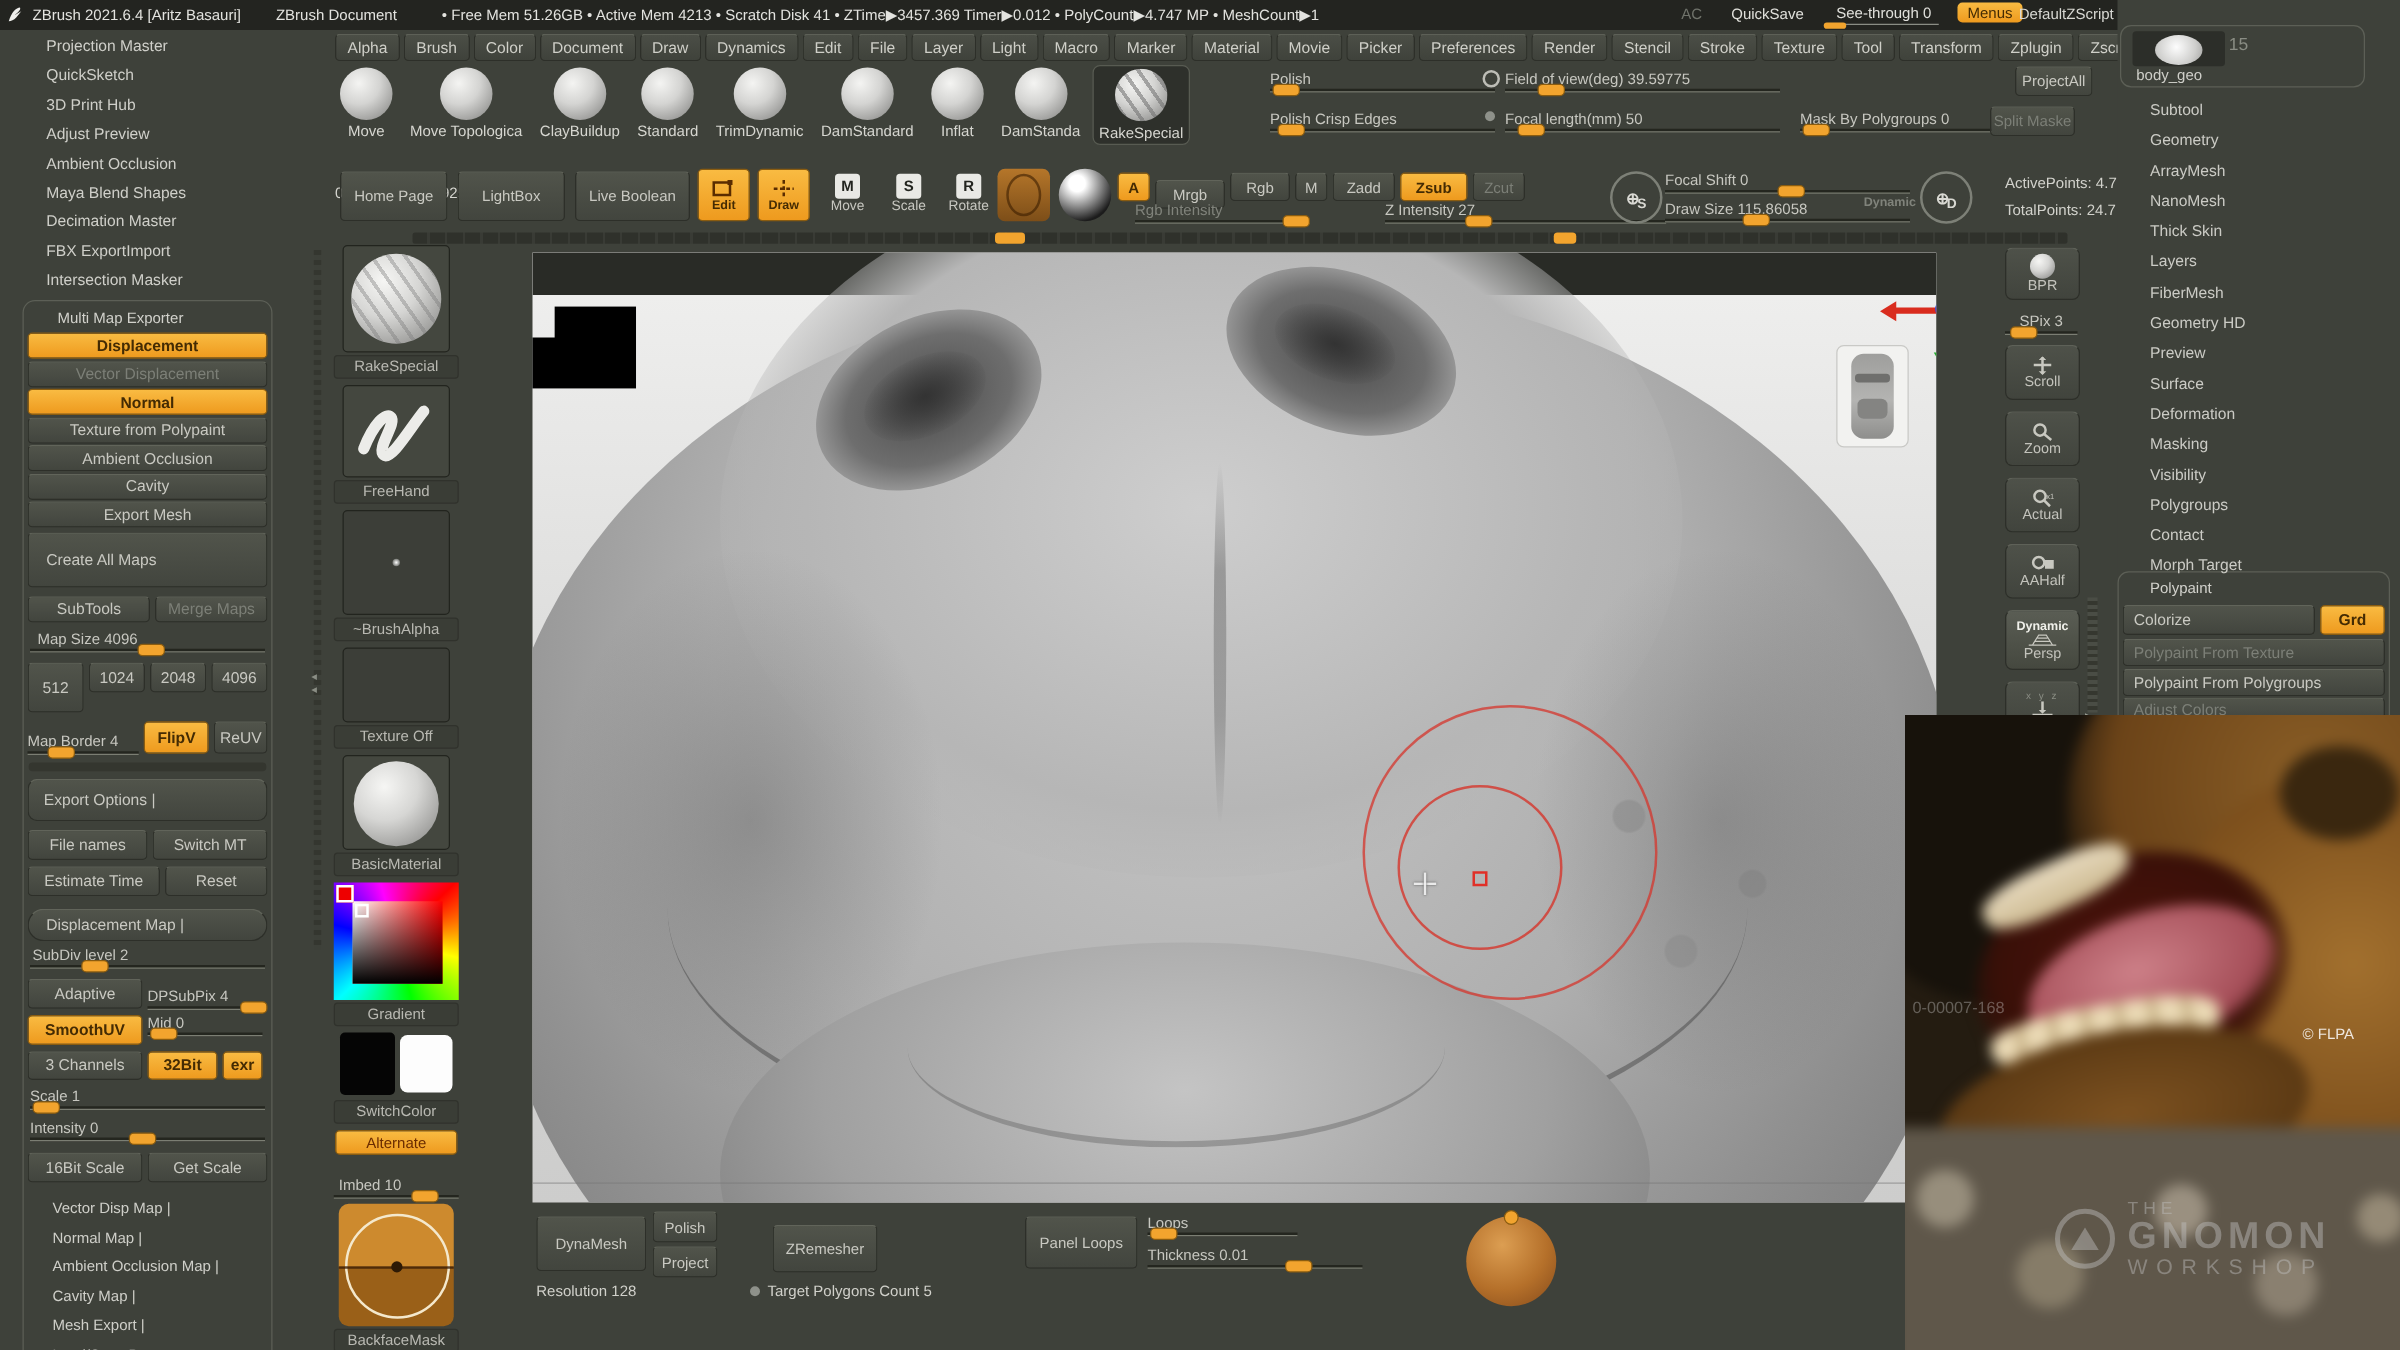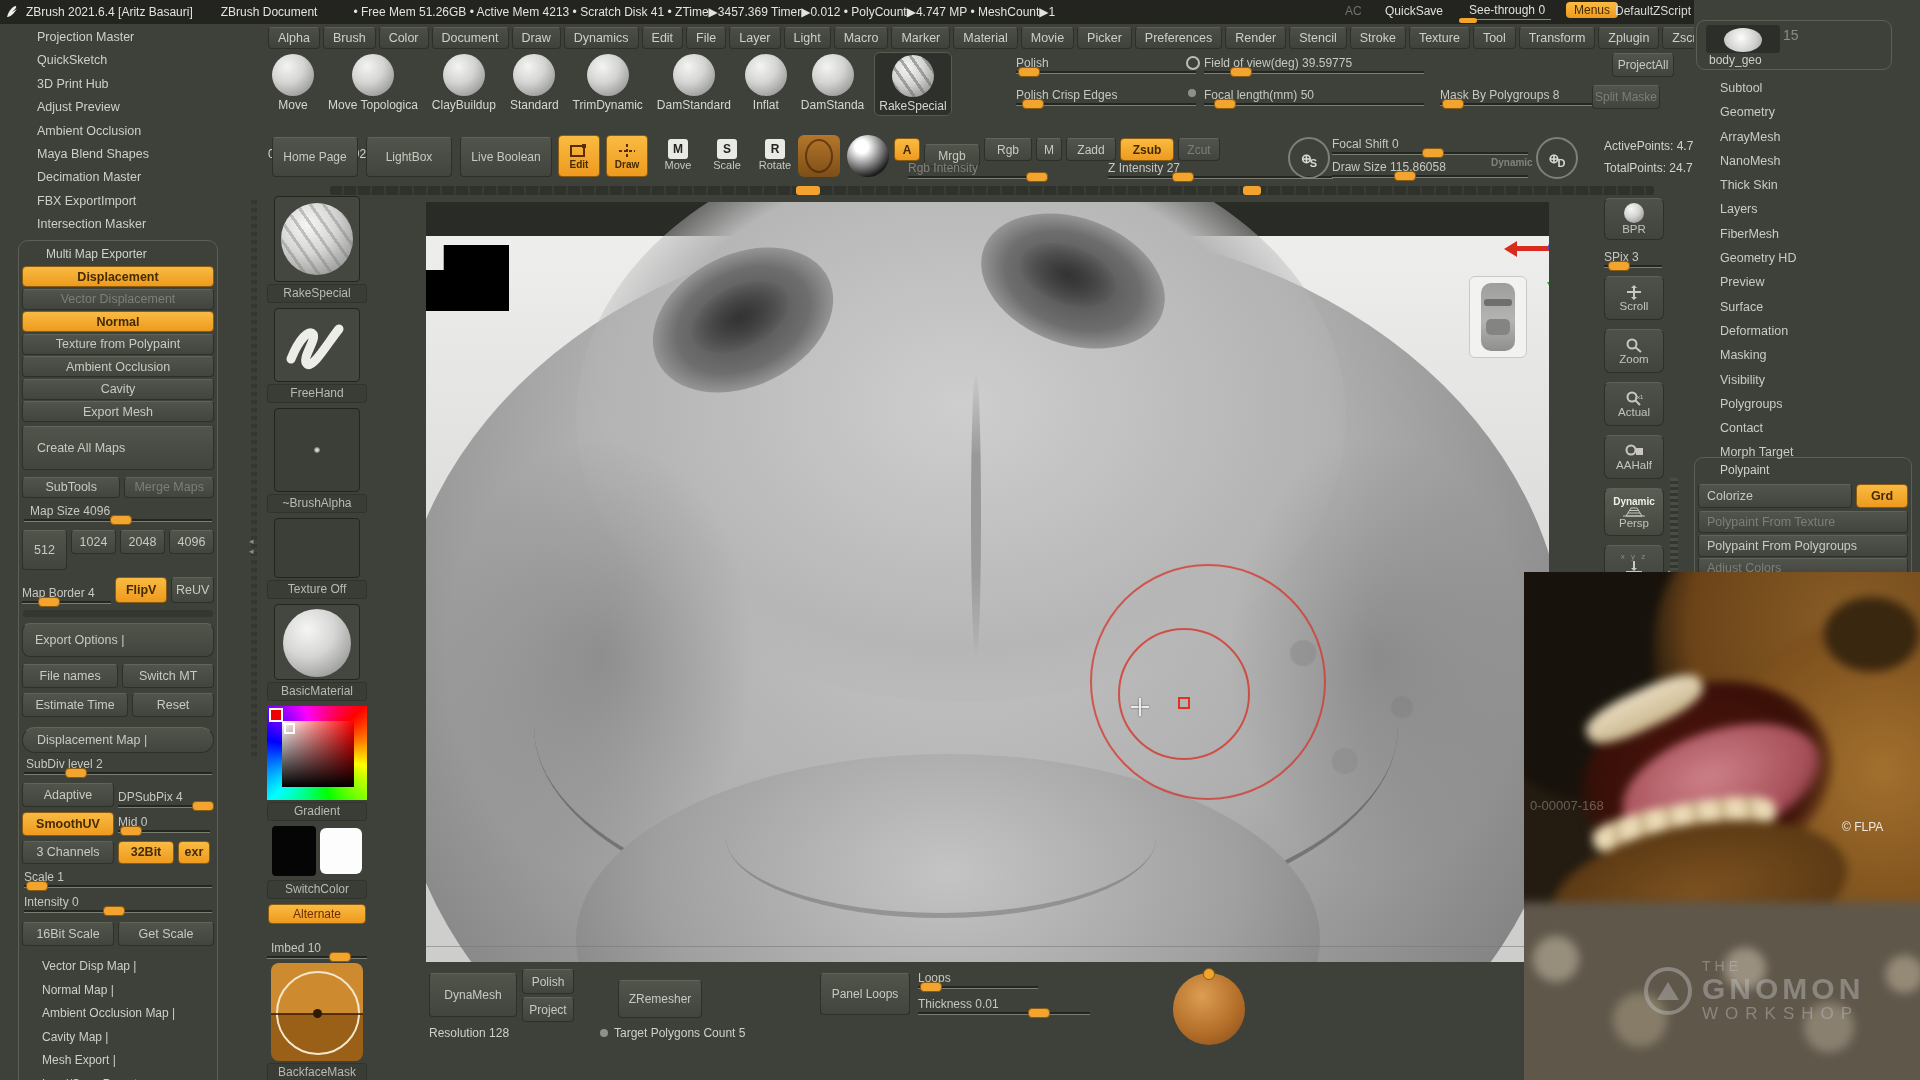--- a/index.html
+++ b/index.html
@@ -150,21 +150,21 @@
     </div>
 </div>
 <div class="abs" style="left:1188px;top:89px;width:8px;height:8px;background:#8e918a;border-radius:50%" data-name="focal-radio-icon"></div>
 <div class="abs" style="left:1204px;top:87px;width:220px" data-name="focal-length-slider">
   <div class="slbl nowrap" data-name="focal-length-label">Focal length(mm) 50</div>
   <div class="trk">
       <div class="hnd" style="left:10px" data-name="focal-length-handle"></div>
     </div>
 </div>
 <div class="abs" style="left:1440px;top:87px;width:170px" data-name="mask-by-polygroups-slider">
-  <div class="slbl nowrap" data-name="mask-by-polygroups-label">Mask By Polygroups 8</div>
+  <div class="slbl nowrap" data-name="mask-by-polygroups-label">Mask By Polygroups 0</div>
   <div class="trk">
       <div class="hnd" style="left:2px" data-name="mask-by-polygroups-handle"></div>
     </div>
 </div>
 <div class="btn abs" style="left:1612px;top:53px;width:62px;height:24px" data-name="project-all-button">ProjectAll</div>
 <div class="btn dim abs" style="left:1592px;top:85px;width:68px;height:24px" data-name="split-mask-button">Split Maske</div>
 
 <div class="abs nowrap" style="left:268px;top:147px;color:#d6d6d0" data-name="coordinates-readout">0.189,-4.718,-5.925</div>
 
 <div class="btn abs" style="left:272px;top:162px;width:86px;height:40px;z-index:3" data-name="home-page-button">Home Page</div>
@@ -329,21 +329,21 @@
     </div>
     <div class="row" style="margin-top:6px;align-items:flex-end">
       <div class="btn lbtn" style="width:92px;height:24px" data-name="adaptive-button">Adaptive</div>
       <div style="width:92px" data-name="dpsubpix-slider">
         <div class="slbl nowrap" data-name="dpsubpix-label">DPSubPix 4</div>
         <div class="trk">
             <div class="hnd" style="left:80%" data-name="dpsubpix-handle"></div>
           </div>
       </div>
     </div>
-    <div class="row" style="align-items:center">
+    <div class="row" style="align-items:flex-start">
       <div class="btn lbtn on" style="width:92px;height:24px" data-name="smoothuv-button">SmoothUV</div>
       <div style="width:92px" data-name="mid-slider">
         <div class="slbl nowrap" data-name="mid-label">Mid 0</div>
         <div class="trk">
             <div class="hnd" style="left:2%" data-name="mid-handle"></div>
           </div>
       </div>
     </div>
     <div class="row">
       <div class="btn lbtn" style="width:92px;height:23px" data-name="channels-button">3 Channels</div>
@@ -468,21 +468,21 @@
   <div class="cv" style="left:705px;top:504px;width:18px;height:2px;background:rgba(240,240,240,.9);box-shadow:0 0 2px #555" data-name="cursor-crosshair-h"></div>
   <div class="cv" style="left:713px;top:496px;width:2px;height:18px;background:rgba(240,240,240,.9);box-shadow:0 0 2px #555" data-name="cursor-crosshair-v"></div>
 </div>
 
 <div class="abs" style="left:1604px;top:198px;width:64px" data-name="right-icon-strip">
   <div class="ric" style="height:40px" data-name="bpr-render-button">
     <div class="sphere" style="width:20px;height:20px"></div>
     <span data-name="bpr-label">BPR</span>
   </div>
   <div style="width:58px;margin-bottom:8px" data-name="spix-slider">
-    <div class="slbl" style="text-align:left" data-name="spix-label">SPix 3</div>
+    <div class="slbl" style="text-align:center" data-name="spix-label">SPix 3</div>
     <div class="trk">
         <div class="hnd" style="left:4px" data-name="spix-handle"></div>
       </div>
   </div>
   <div class="ric" style="height:42px" data-name="scroll-button">
     <svg width="20" height="15" data-name="scroll-pan-icon">
         <line x1="10" y1="1" x2="10" y2="14" stroke="#c8c8c0" stroke-width="2"></line>
         <line x1="3" y1="7" x2="17" y2="7" stroke="#c8c8c0" stroke-width="2"></line>
         <path d="M10 0 l3 3 h-6 Z M10 15 l3 -3 h-6 Z" fill="#c8c8c0"></path>
       </svg>

